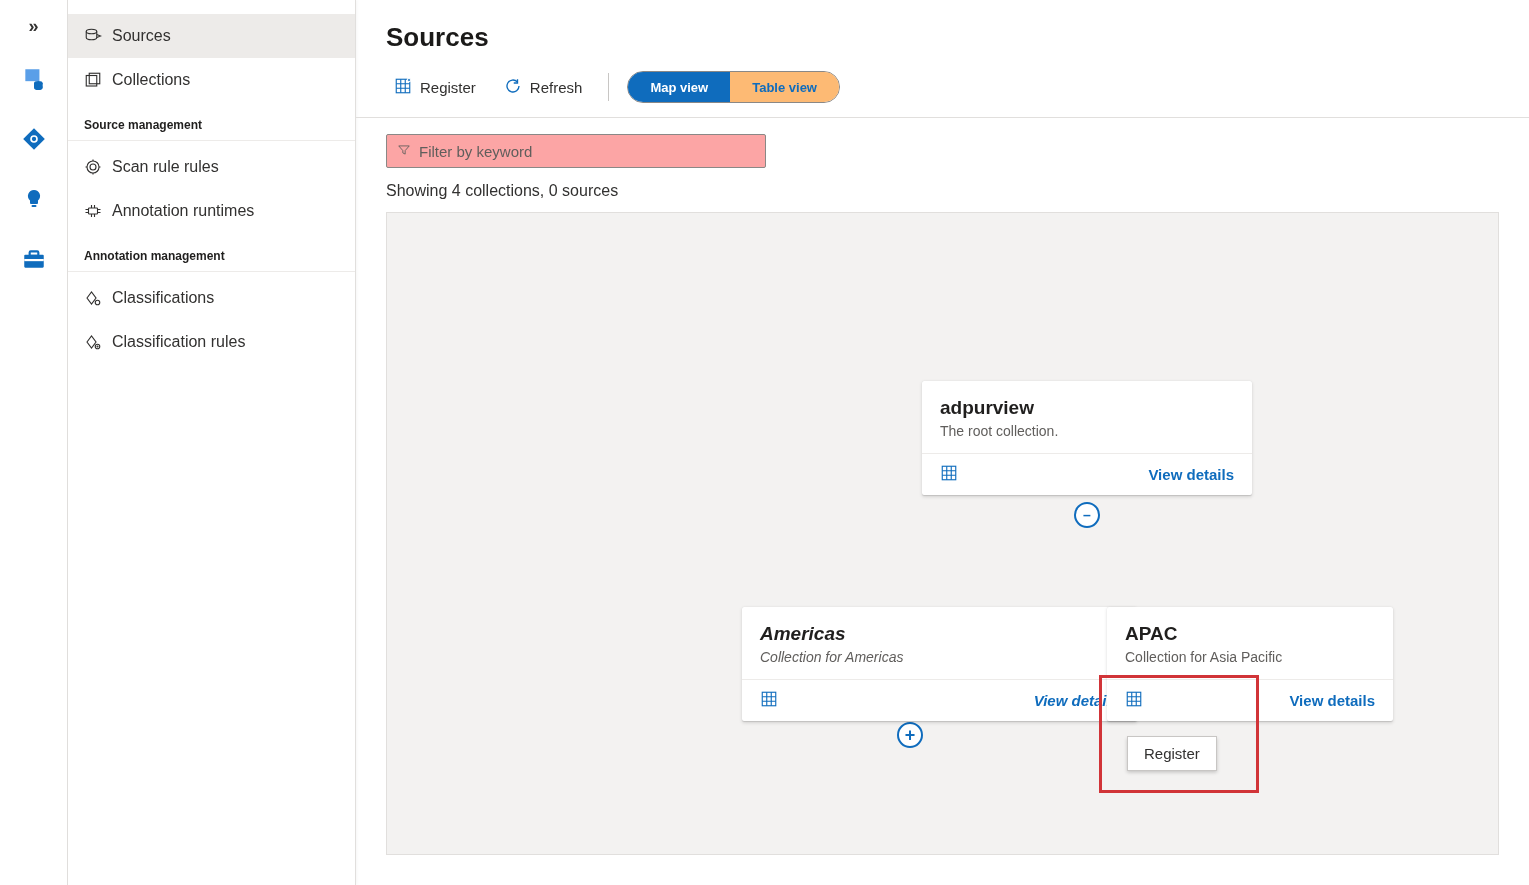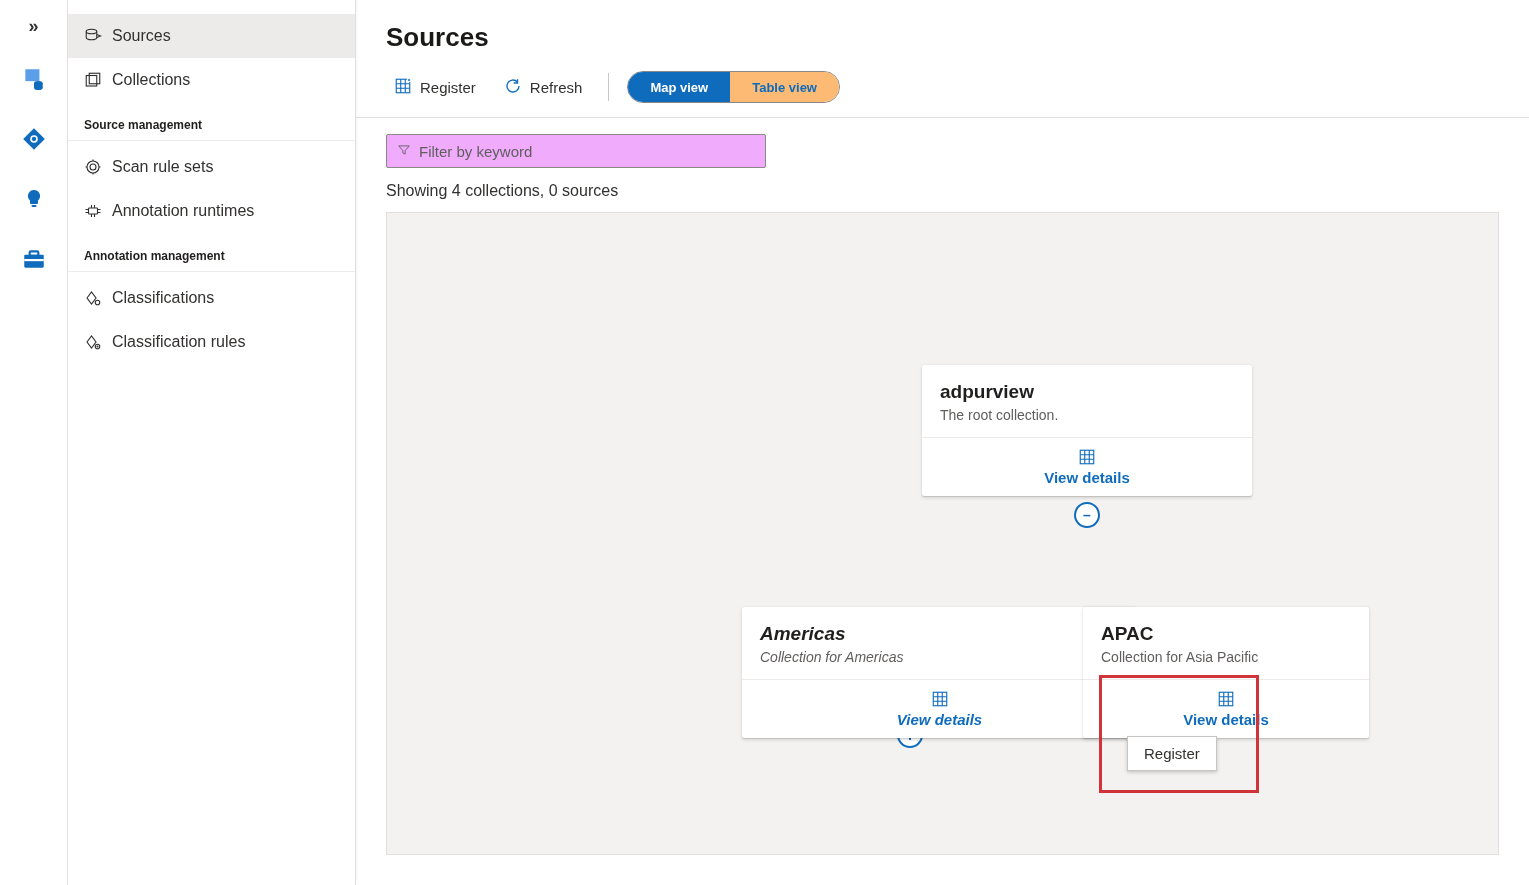--- a/index.html
+++ b/index.html
@@ -135,21 +135,21 @@
   .filter-input {
     width: 380px;
     height: 34px;
     border: 1px solid #8a8886;
     border-radius: 2px;
     display: flex;
     align-items: center;
     padding: 0 10px;
     gap: 8px;
     color: #605e5c;
-    background: #f0abfc;
+    background: #fca5a5;
   }
   .filter-input input {
     border: none;
     outline: none;
     font-size: 15px;
     flex: 1;
     color: #323130;
     background: transparent;
   }
   .filter-input input::placeholder { color: #605e5c; }
@@ -176,21 +176,20 @@
   }
   .card-body { padding: 16px 18px 14px 18px; }
   .card-title { font-size: 19px; font-weight: 600; color: #201f1e; margin-bottom: 4px; }
   .card-sub { font-size: 14px; color: #605e5c; }
   .card-footer {
     border-top: 1px solid #edebe9;
     display: flex;
     align-items: center;
     justify-content: space-between;
     padding: 10px 18px;
-    flex-direction: column;
   }
   .card-footer .reg-icon { color: #0F6CBD; cursor: pointer; }
   .card-footer .view-link { color: #0F6CBD; font-size: 15px; font-weight: 600; cursor: pointer; }
   
   .connectors {
     position: absolute;
     inset: 0;
     pointer-events: none;
   }
   .expand-node {
@@ -291,21 +290,21 @@
   </div>
   <div class="side-header">Source management</div>
   <div class="side-item">
     <span class="icon">
       <svg width="18" height="18" viewBox="0 0 24 24">
           <circle cx="12" cy="12" r="8" fill="none" stroke="#323130" stroke-width="1.5"></circle>
           <circle cx="12" cy="12" r="4" fill="none" stroke="#323130" stroke-width="1.5"></circle>
           <path d="M12 4v-2M12 22v-2M4 12h-2M22 12h-2" stroke="#323130" stroke-width="1.5"></path>
         </svg>
     </span>
-    <span>Scan rule sets</span>
+    <span>Scan rule rules</span>
   </div>
   <div class="side-item">
     <span class="icon">
       <svg width="18" height="18" viewBox="0 0 24 24">
           <rect x="6" y="8" width="12" height="8" rx="1" fill="none" stroke="#323130" stroke-width="1.5"></rect>
           <path d="M2 10h4M2 14h4M18 10h4M18 14h4M10 4v4M14 4v4M10 16v4M14 16v4" stroke="#323130" stroke-width="1.5"></path>
         </svg>
     </span>
     <span>Annotation runtimes</span>
   </div>
@@ -393,21 +392,21 @@
       <path d="M 706 312 C 770 340, 850 340, 890 390" fill="none" stroke="#5A9FE8" stroke-width="2" marker-end="url(#arrowhead)"></path>
     </svg>
 
     <div class="expand-node" style="left:687px; top:289px;">
       <span style="line-height:1;">–</span>
     </div>
     <div class="expand-node" style="left:510px; top:509px;">
       <span style="line-height:1;font-size:18px;">+</span>
     </div>
 
-    <div class="card" style="left:535px; top:152px;">
+    <div class="card" style="left:535px; top:168px;">
       <div class="card-body">
         <div class="card-title">adpurview</div>
         <div class="card-sub">The root collection.</div>
       </div>
       <div class="card-footer">
         <span class="reg-icon">
           <svg width="18" height="18" viewBox="0 0 24 24">
               <rect x="3" y="3" width="18" height="18" fill="none" stroke="#0F6CBD" stroke-width="1.5"></rect>
               <path d="M9 3v18M15 3v18M3 9h18M3 15h18" stroke="#0F6CBD" stroke-width="1.5"></path>
             </svg>
@@ -425,21 +424,21 @@
         <span class="reg-icon">
           <svg width="18" height="18" viewBox="0 0 24 24">
               <rect x="3" y="3" width="18" height="18" fill="none" stroke="#0F6CBD" stroke-width="1.5"></rect>
               <path d="M9 3v18M15 3v18M3 9h18M3 15h18" stroke="#0F6CBD" stroke-width="1.5"></path>
             </svg>
         </span>
         <span class="view-link">View details</span>
       </div>
     </div>
 
-    <div class="card" style="left:696px; top:394px; width:286px;">
+    <div class="card" style="left:720px; top:394px; width:286px;">
       <div class="card-body">
         <div class="card-title">APAC</div>
         <div class="card-sub">Collection for Asia Pacific</div>
       </div>
       <div class="card-footer">
         <span class="reg-icon">
           <svg width="18" height="18" viewBox="0 0 24 24">
               <rect x="3" y="3" width="18" height="18" fill="none" stroke="#0F6CBD" stroke-width="1.5"></rect>
               <path d="M9 3v18M15 3v18M3 9h18M3 15h18" stroke="#0F6CBD" stroke-width="1.5"></path>
             </svg>

